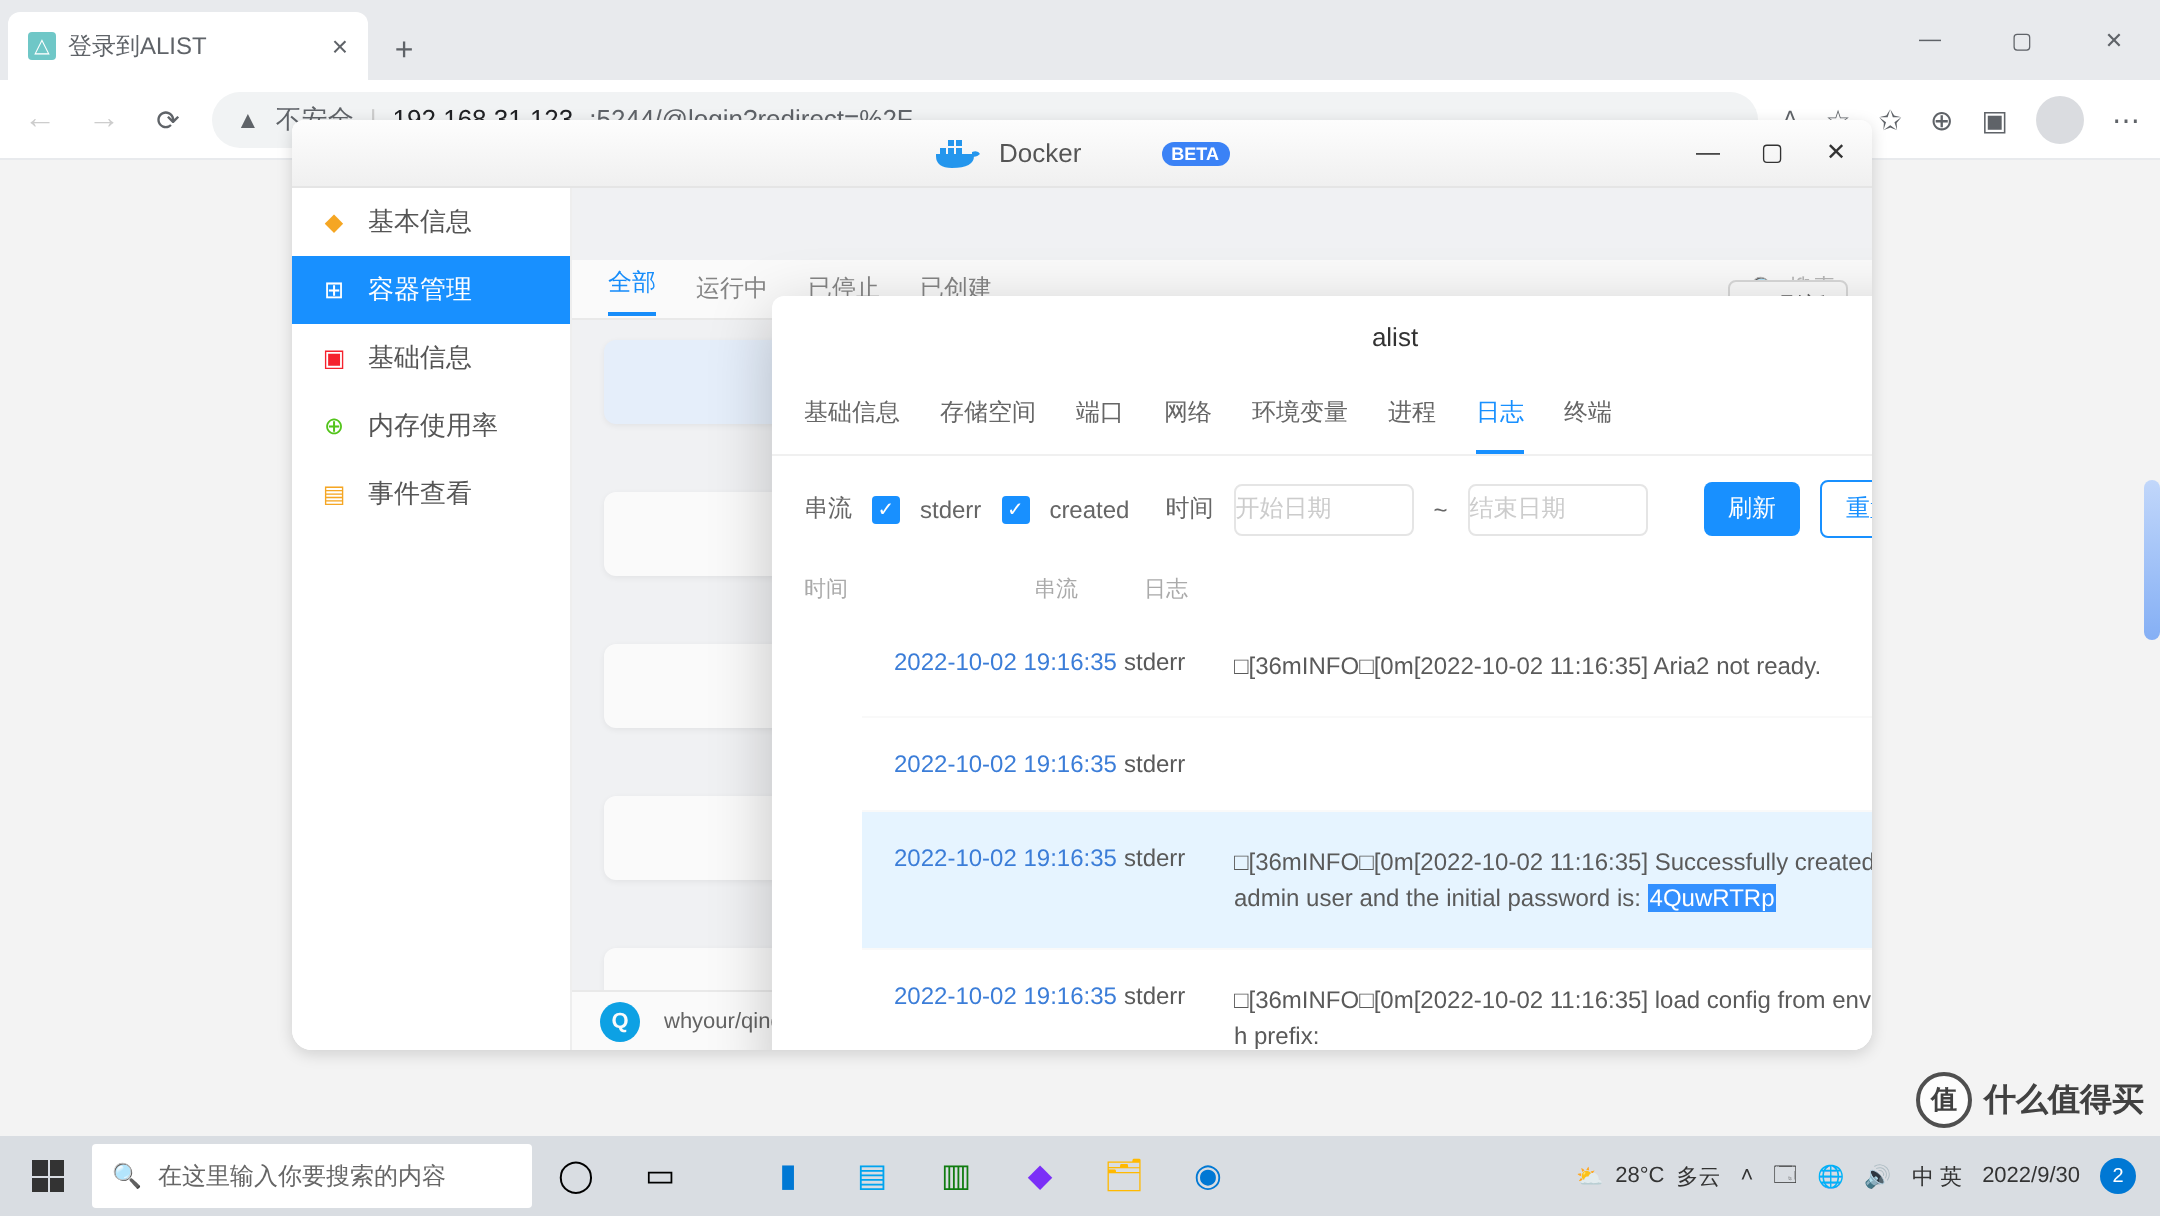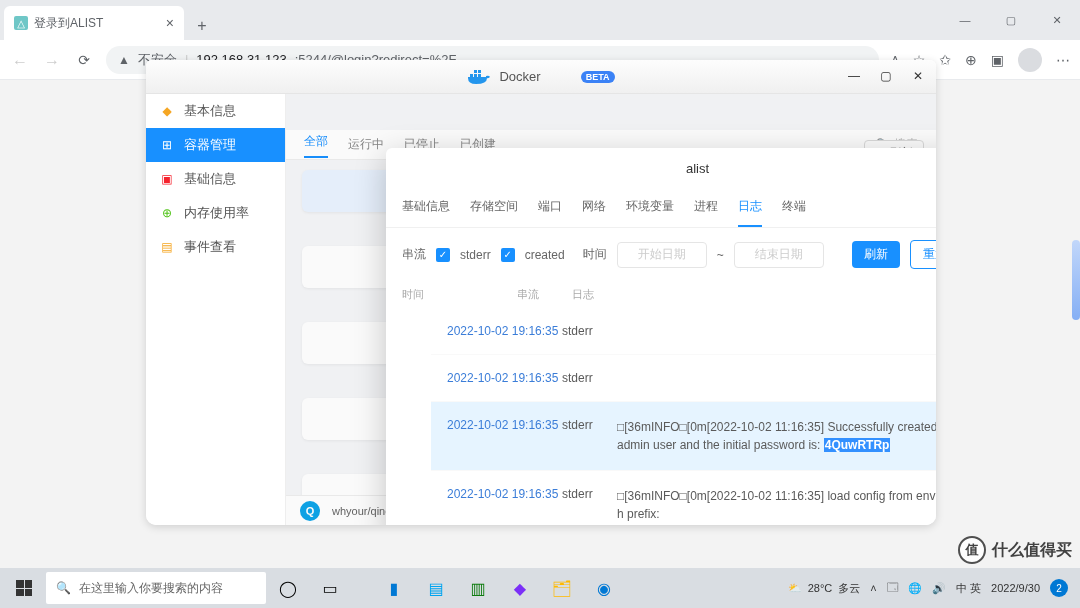--- a/index.html
+++ b/index.html
@@ -53,32 +53,32 @@
 
 
 .modal-backdrop{ position:absolute; inset:0; background:rgba(0,0,0,0.02);}
 .modal { position:absolute; left:100px; top:54px; width:590px; background:#fff; border-radius:6px; box-shadow:0 8px 32px rgba(0,0,0,0.22); overflow:hidden;}
 .modal-head{ height:40px; display:flex; align-items:center; justify-content:center; position:relative; font-size:13px; color:#333; font-weight:500;margin-left:33px;}
 .modal-tabs{ display:flex; gap:20px; padding:0 16px; border-bottom:1px solid #f0f0f0; font-size:12px;}
 .modal-tabs .mt{ padding:10px 0; color:#666;}
 .modal-tabs .mt.active{ color:#1890ff; border-bottom:2px solid #1890ff;}
 .filter-row{ display:flex; align-items:center; gap:10px; padding:12px 16px; font-size:12px; color:#666;}
 .checkbox{ width:14px; height:14px; background:#1890ff; border-radius:2px; display:inline-flex; align-items:center; justify-content:center; color:#fff; font-size:10px;}
-.date-input{ border:1px solid #e5e5e5; border-radius:4px; height:26px; width:90px; display:flex; align-items:center; justify-content:center; color:#ccc; font-size:12px;}
+.date-input{ border:1px solid #e5e5e5; border-radius:4px; height:26px; width:90px; display:flex; align-items:center; color:#ccc; font-size:12px;}
 .btn-primary{ background:#1890ff; color:#fff; border:none; padding:5px 12px; border-radius:4px; font-size:12px;}
 .btn-ghost{ background:#fff; color:#1890ff; border:1px solid #1890ff; padding:5px 12px; border-radius:4px; font-size:12px;}
 .log-head{ display:flex; padding:6px 16px; font-size:11px; color:#aaa; gap:0;}
 .log-head .c1{width:115px;} .log-head .c2{width:55px;} .log-head .c3{flex:1;}
 .log-body{ max-height:280px; overflow:hidden;margin-left:45px;}
 .log-row{ display:flex; padding:16px 16px; font-size:12px; color:#5a5a5a; border-bottom:1px solid #f9f9f9;}
 .log-row.highlighted{ background:#e6f4ff;}
 .log-row .c1{width:115px; color:#3b7dd8;} 
 .log-row .c2{width:55px;} 
 .log-row .c3{flex:1; line-height:1.5; word-break:break-all;}
-.pw-highlight{ background:#3390ff; color:#fff; padding:0 1px;font-weight:bold;}
+.pw-highlight{ background:#3390ff; color:#fff; padding:0 1px;}
 
 
 .taskbar{ position:absolute; bottom:0; left:0; right:0; height:40px; background:#d9dde2; display:flex; align-items:center; padding:0 4px; gap:2px; font-size:12px;}
 .start-btn{ width:40px; height:40px; display:flex; align-items:center; justify-content:center;}
 .win-logo{ width:16px; height:16px; display:grid; grid-template:1fr 1fr/1fr 1fr; gap:1px;}
 .win-logo span{ background:#333;}
 .search-box{ flex:0 0 220px; height:32px; background:#fff; border-radius:2px; display:flex; align-items:center; padding:0 10px; gap:8px; color:#666;}
 .tb-icon{ width:40px; height:40px; display:flex; align-items:center; justify-content:center; font-size:16px;}
 .tb-spacer{flex:1;}
 .tray{ display:flex; align-items:center; gap:10px; font-size:11px; color:#333; padding-right:8px;}
@@ -255,20 +255,21 @@
       </div>
       <div class="log-head">
         <span class="c1">时间</span>
         <span class="c2">串流</span>
         <span class="c3">日志</span>
       </div>
       <div class="log-body">
         <div class="log-row">
           <span class="c1">2022-10-02 19:16:35</span>
           <span class="c2">stderr</span>
+          <span class="c3">□[36mINFO□[0m[2022-10-02 11:16:35] Aria2 not ready.</span>
         </div>
         <div class="log-row">
           <span class="c1">2022-10-02 19:16:35</span>
           <span class="c2">stderr</span>
         </div>
         <div class="log-row highlighted">
           <span class="c1">2022-10-02 19:16:35</span>
           <span class="c2">stderr</span>
           <span class="c3"><span>□[36mINFO□[0m[2022-10-02 11:16:35] Successfully created the admin user and the initial password is: </span><span class="pw-highlight">4QuwRTRp</span></span>
         </div>

